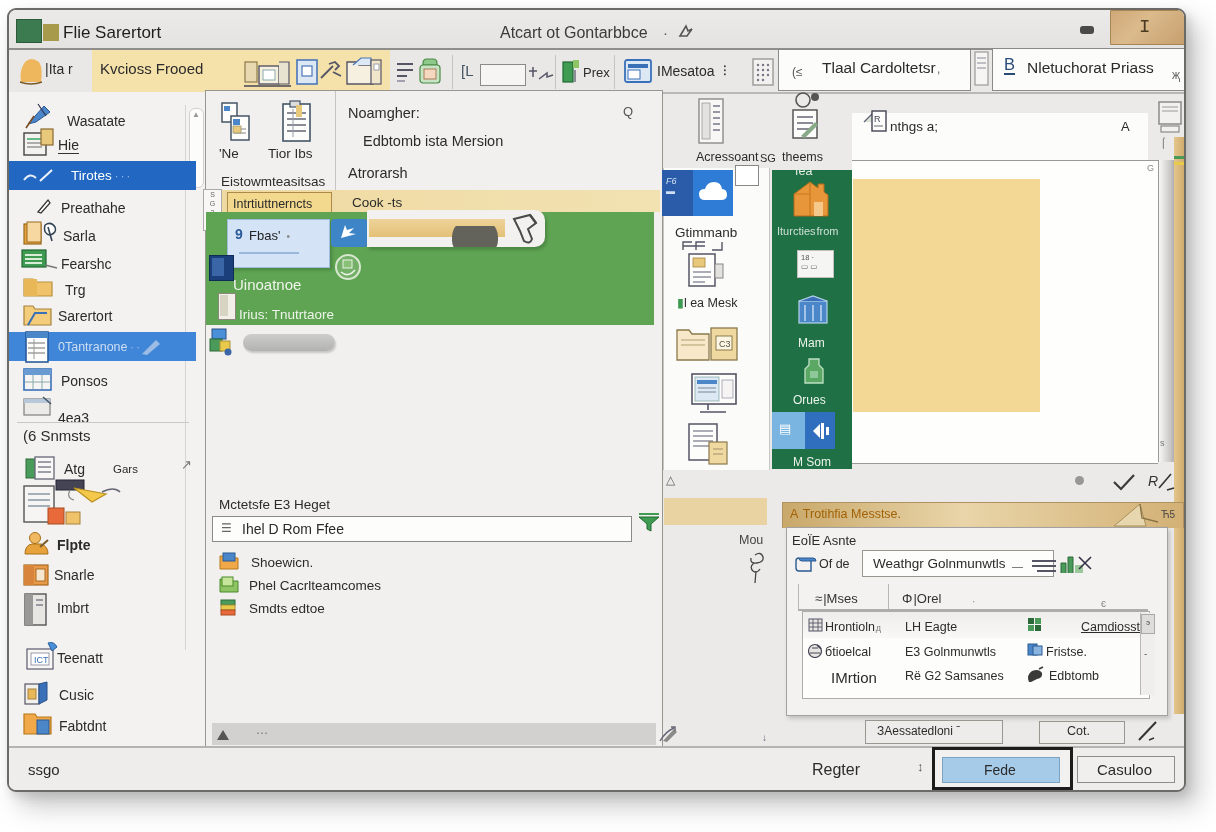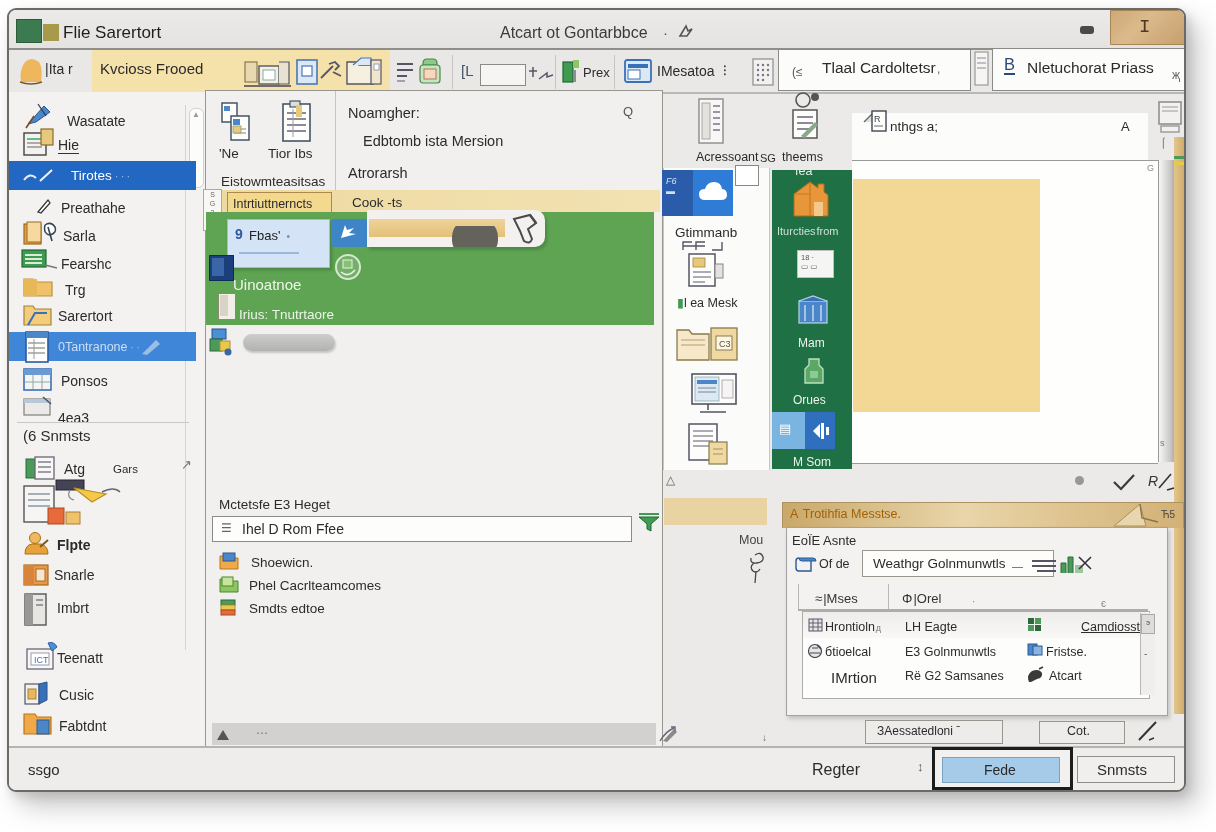--- a/index.html
+++ b/index.html
@@ -573,21 +573,21 @@
       <rect x="1" y="2" width="9" height="11" fill="#4a86c8" stroke="#2a5a92" stroke-width="1"></rect>
       <rect x="6" y="4" width="9" height="9" fill="#8ab4e0" stroke="#2a5a92" stroke-width="1"></rect>
     </svg>
 <div class="t" style="left:1037px;top:635px;font-size:12.5px;">Fristse.</div>
 <div class="t" style="left:800px;top:659px;font-size:15px;margin-left:22px;">IMrtion</div>
 <div class="t" style="left:896px;top:659px;font-size:12.5px;">Rё G2 Samsanes</div>
 <svg class="a" style="left:1016px;top:655px;" width="20" height="19" viewBox="0 0 20 19">
       <path d="M4 17 Q1 10 7 6 Q14 3 17 8 Q18 13 12 14 L6 17 Z" fill="#3a3a38"></path>
       <path d="M14 4 L18 2" stroke="#3a3a38" stroke-width="1.6"></path>
     </svg>
-<div class="t" style="left:1040px;top:659px;font-size:12.5px;">Atcart</div>
+<div class="t" style="left:1040px;top:659px;font-size:12.5px;">Edbtomb</div>
 <div class="a" style="left:1131px;top:603px;width:14px;height:82px;background:#efeeec;border-left:1px solid #b8b7b5;"></div>
 <div class="a" style="left:1132px;top:604px;width:12px;height:18px;background:#dddcda;border:1px solid #aaa9a7;font-size:8px;color:#555;text-align:center;line-height:16px;">э</div>
 <div class="t" style="left:1135px;top:638px;font-size:10px;color:#666;">-</div>
 
 <div class="a" style="left:856px;top:710px;width:136px;height:22px;background:#edecea;border:1px solid #98978f;"></div>
 <div class="t" style="left:868px;top:714px;font-size:12px;">ЗAessatedlоni ˉ</div>
 <div class="a" style="left:1030px;top:711px;width:84px;height:21px;background:#edecea;border:1px solid #98978f;"></div>
 <div class="t" style="left:1058px;top:714px;font-size:12.5px;">Cоt.</div>
 <svg class="a" style="left:1128px;top:710px;" width="22" height="22" viewBox="0 0 22 22">
       <path d="M2 20 L19 2" stroke="#333" stroke-width="2"></path>
@@ -595,14 +595,14 @@
     </svg>
 
 <div class="a" style="left:0;top:736px;width:1175px;height:44px;background:#eeedeb;border-top:2px solid #b5b4b0;"></div>
 <div class="t" style="left:19px;top:751px;font-size:15px;">ssgo</div>
 <div class="t" style="left:803px;top:751px;font-size:16px;">Regter</div>
 <div class="t" style="left:908px;top:749px;font-size:13px;color:#555;">↕</div>
 <div class="a" style="left:923px;top:737px;width:135px;height:37px;background:#f2f1ef;border:3px solid #1c1c1c;"></div>
 <div class="a" style="left:933px;top:747px;width:116px;height:24px;background:#a6cbe9;border:1px solid #7aa3c4;"></div>
 <div class="t" style="left:975px;top:752px;font-size:14px;">Fede</div>
 <div class="a" style="left:1068px;top:746px;width:96px;height:25px;background:#f0efed;border:1px solid #8e8d8b;"></div>
-<div class="t" style="left:1088px;top:751px;font-size:15px;">Snmsts</div>
+<div class="t" style="left:1088px;top:751px;font-size:15px;">Casuloo</div>
 </div>
 
 </body></html>

